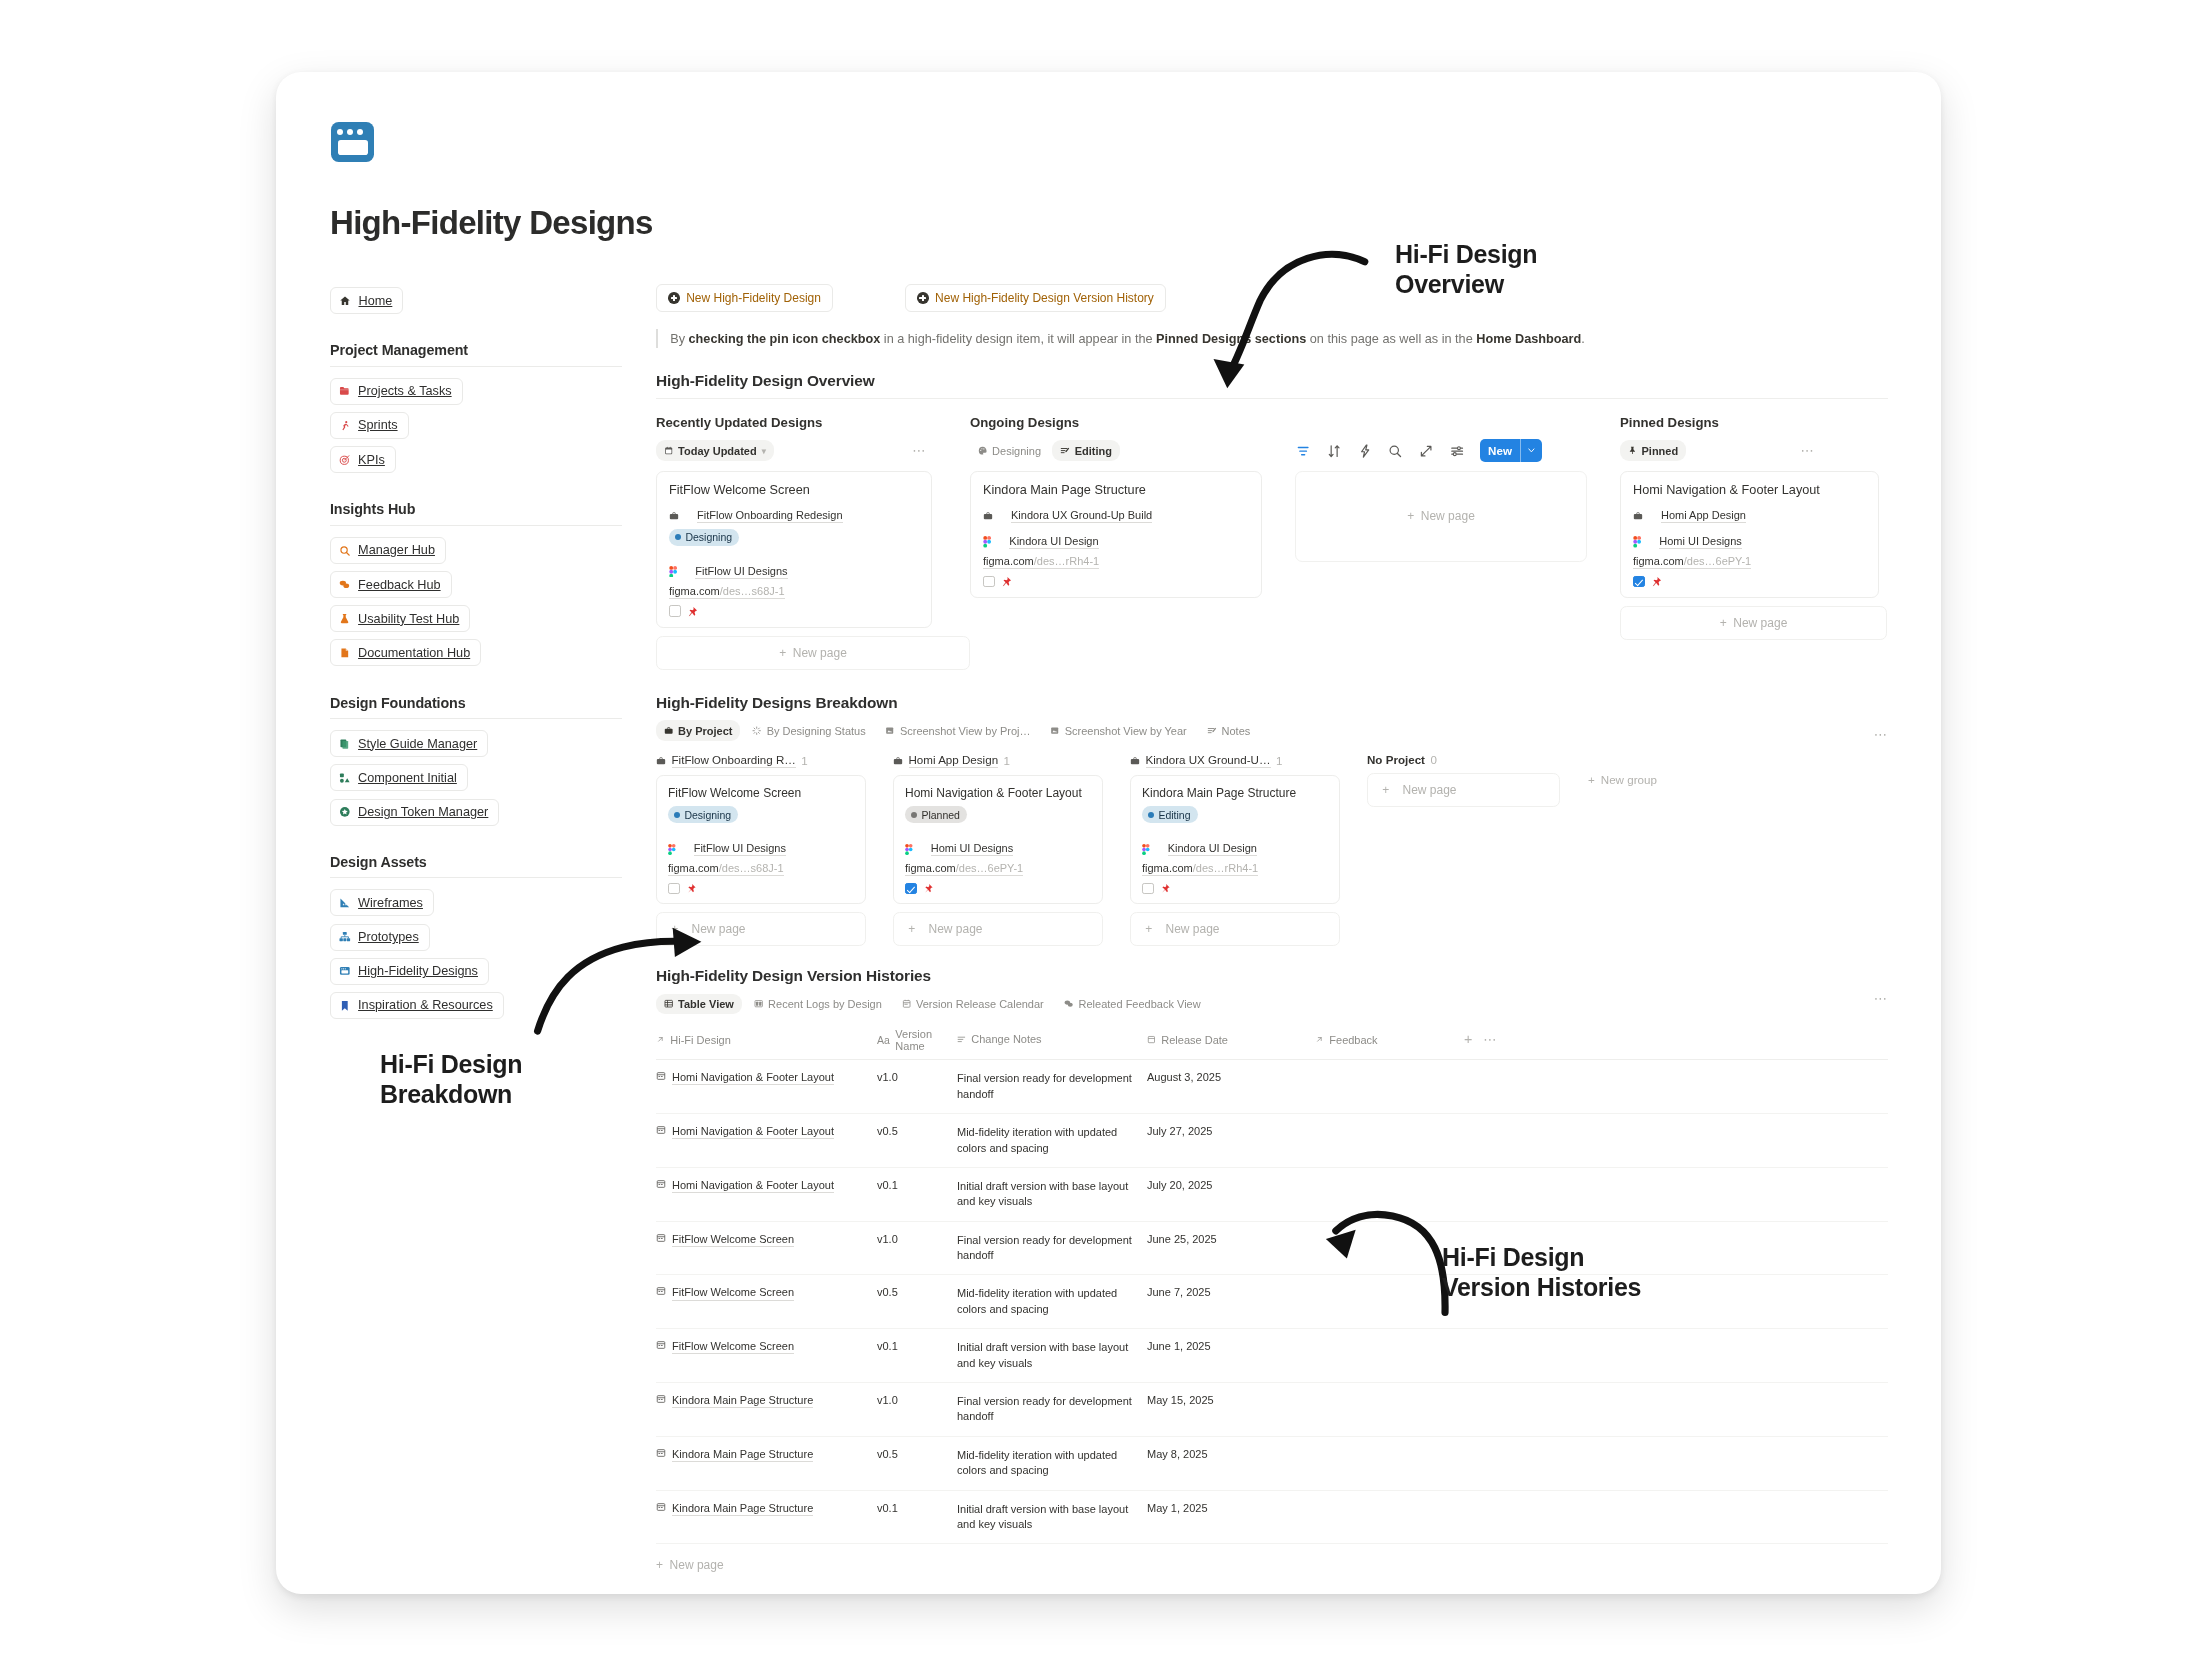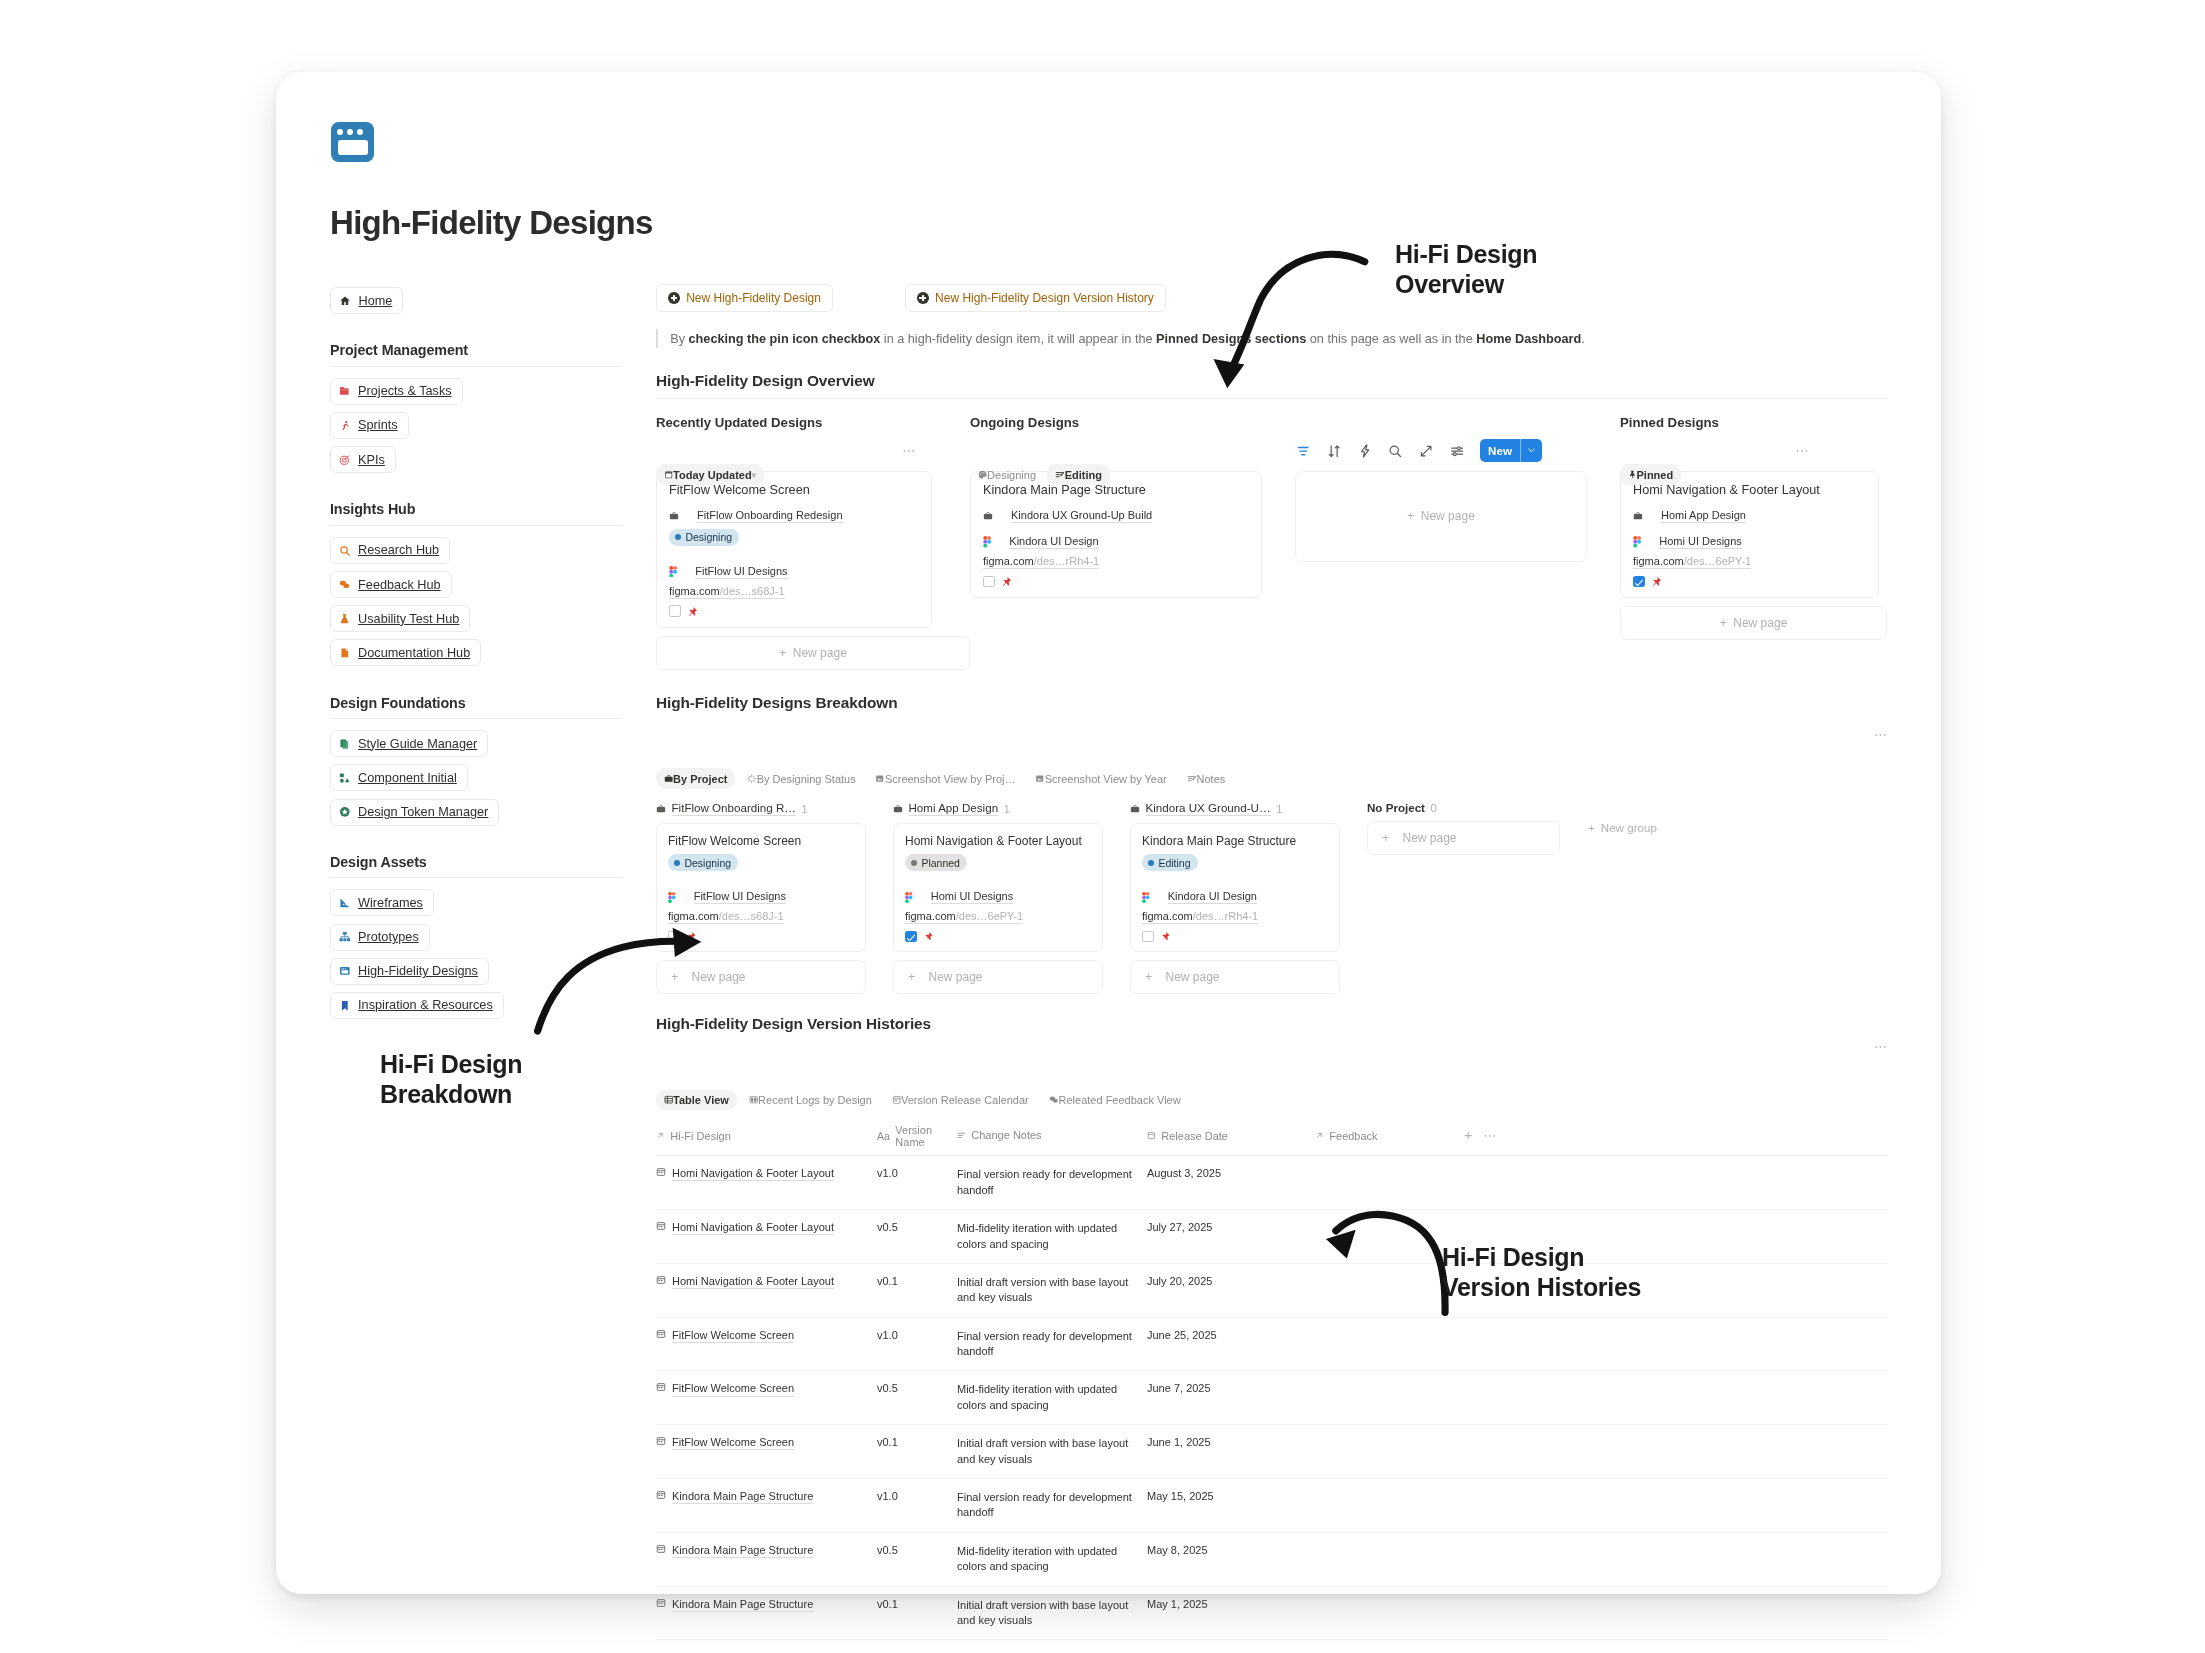--- a/index.html
+++ b/index.html
@@ -89,23 +89,23 @@
   
   .overview { display: flex; margin-top: 16.5px; gap: 0; }
   .ov-col { position: relative; }
   .ov-col.c1 { width: 314px; }
   .ov-col.c2 { width: 325px; }
   .ov-col.c3 { width: 325px; }
   .ov-col.c4 { width: 267px; }
   .ov-head { font-size: 13.2px; font-weight: 700; color: #33322f; margin-bottom: 7.7px; }
   .tab-row { display: flex; align-items: center; gap: 3.3px; height: 25px; }
   .mini-tab {
-    display: inline-flex; align-items: center; 
+    display: inline-flex; align-items: center; gap: 5px;
     padding: 4.4px 7.7px; border-radius: 9px;
-    font-size: 11px; color: #8d8c88; white-space: nowrap; margin-top: 48px;
+    font-size: 11px; color: #8d8c88; white-space: nowrap;
   }
   .mini-tab.active { background: #f3f3f1; color: #33322f; font-weight: 600; }
   .dots { color: #b5b4b0; font-size: 13.2px; letter-spacing: 1.1px; line-height: 1; }
 
   .dcard {
     border: 0.9px solid #ededeb; border-radius: 7.2px;
     padding: 11px 12px 10px 12px; width: 276px;
     background: #fff; margin-top: 7.7px;
   }
   .dcard.w2 { width: 292px; }
@@ -275,21 +275,21 @@
       <div class="sb-group-title">Insights Hub</div>
       <div class="sb-rule"></div>
       <div>
         <div class="chip">
           <span class="gl">
             <svg width="11.6" height="11.6" viewBox="0 0 24 24">
                 <circle cx="10.5" cy="10.5" r="6.5" fill="none" stroke="#e2761b" stroke-width="2.4"></circle>
                 <path d="M15.5 15.5 21 21" stroke="#e2761b" stroke-width="2.8" stroke-linecap="round"></path>
               </svg>
           </span>
-          <span>Research Hub</span>
+          <span>Manager Hub</span>
         </div><br>
         <div class="chip">
           <span class="gl">
             <svg width="11.6" height="11.6" viewBox="0 0 24 24">
                 <ellipse cx="8" cy="8.5" rx="6.5" ry="5" fill="#e2761b"></ellipse>
                 <ellipse cx="15" cy="14" rx="6" ry="4.8" fill="#e2761b"></ellipse>
               </svg>
           </span>
           <span>Feedback Hub</span>
         </div><br>

